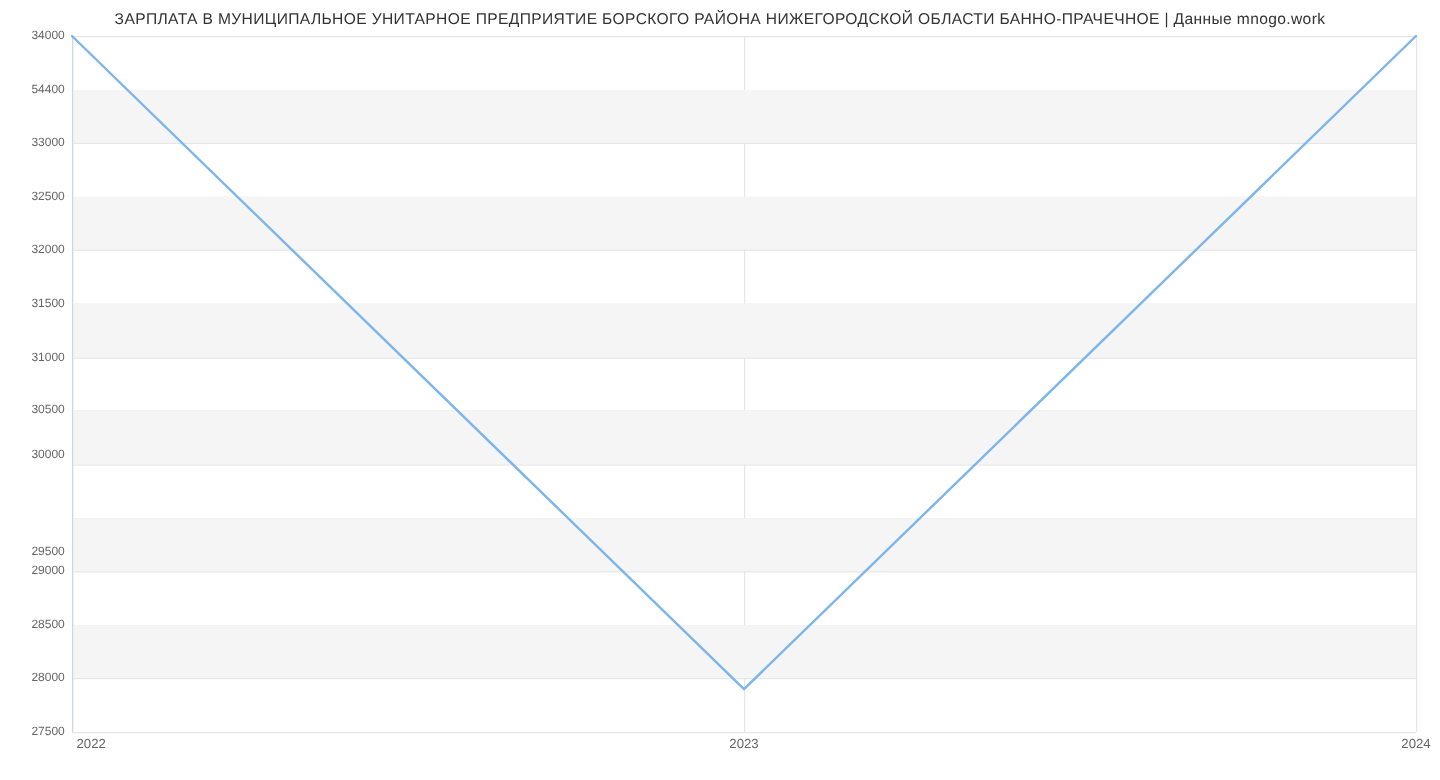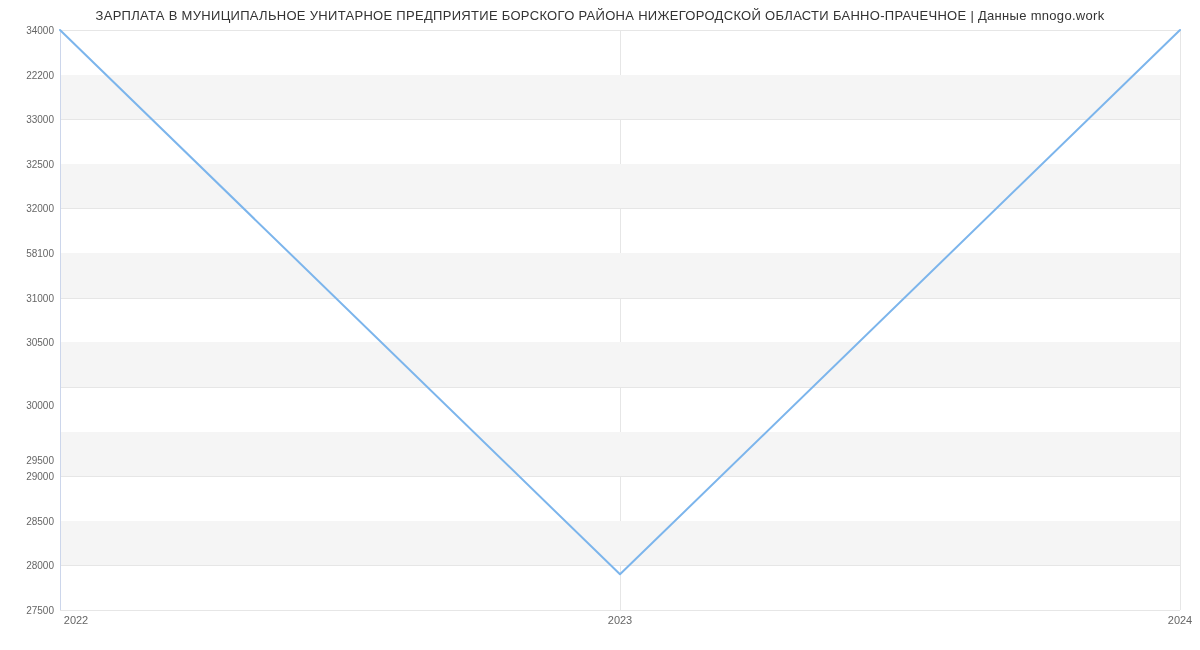--- a/index.html
+++ b/index.html
@@ -121,25 +121,25 @@
     <svg class="line-layer" viewBox="0 0 1120 580" preserveAspectRatio="none">
       <polyline id="series-line" fill="none" stroke="#7cb5ec" stroke-width="2" stroke-linejoin="round" stroke-linecap="round" points="0,0 560,544.3076923076923 1120,0"></polyline>
     </svg>
   </div>
 
 <div class="y-tick-label" style="top: 610px;">27500</div>
     <div class="y-tick-label" style="top: 565.385px; text-align: right;">28000</div>
     <div class="y-tick-label" style="top: 520.769px;">28500</div>
     <div class="y-tick-label" style="top: 476.154px;">29000</div>
     <div class="y-tick-label" style="top: 431.538px; margin-top: 28px;">29500</div>
-    <div class="y-tick-label" style="top: 405px;">30000</div>
+    <div class="y-tick-label" style="top: 379px;">30000</div>
     <div class="y-tick-label" style="top: 342.308px;">30500</div>
     <div class="y-tick-label" style="top: 297.692px;">31000</div>
-    <div class="y-tick-label" style="top: 253.077px;">58100</div>
+    <div class="y-tick-label" style="top: 253.077px;">31500</div>
     <div class="y-tick-label" style="top: 208.462px;">32000</div>
     <div class="y-tick-label" style="top: 163.846px;">32500</div>
     <div class="y-tick-label" style="top: 119.231px;">33000</div>
-    <div class="y-tick-label" style="top: 74.6154px;">22200</div>
+    <div class="y-tick-label" style="top: 74.6154px;">54400</div>
     <div class="y-tick-label" style="top: 30px;">34000</div>
     <div class="x-tick-label" style="left: 76px;">2022</div>
     <div class="x-tick-label" style="left: 620px;">2023</div>
     <div class="x-tick-label" style="left: 1180px;">2024</div>
   </div>
 
 </body></html>

